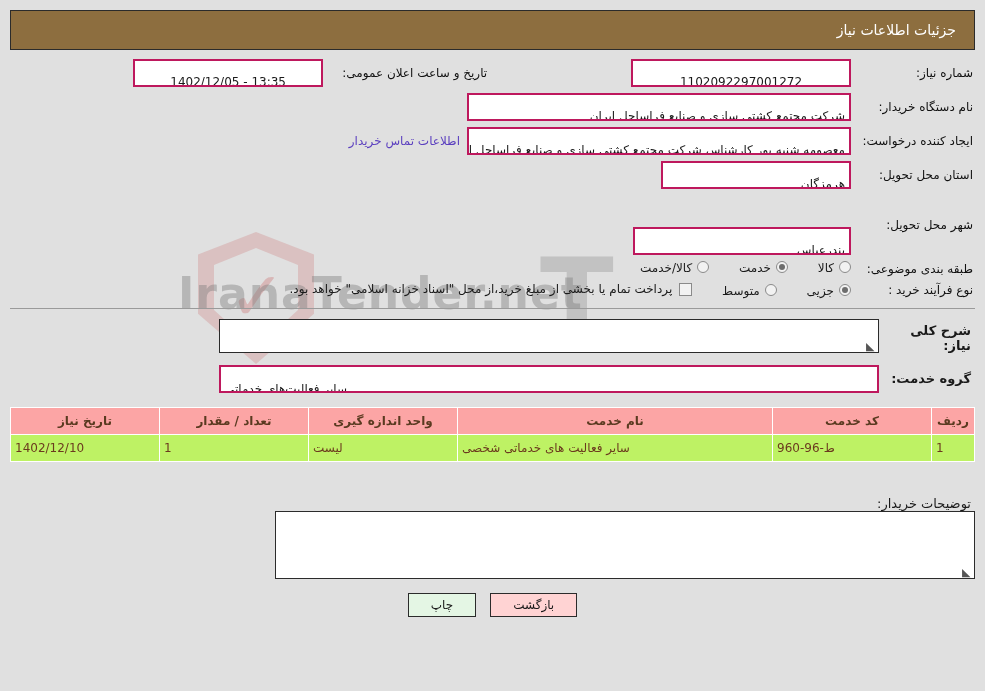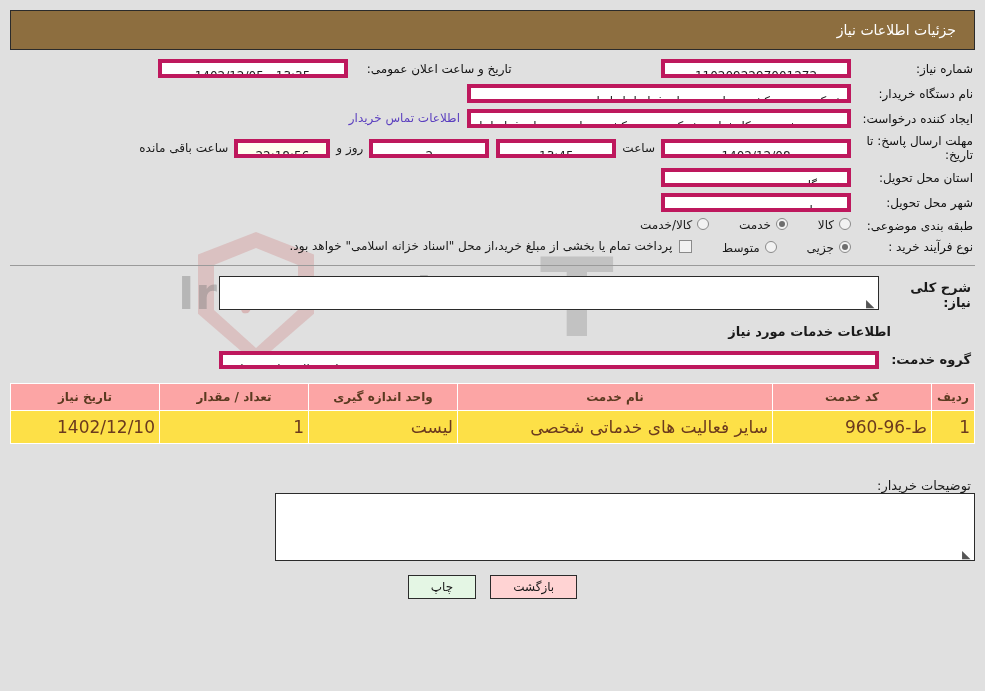--- a/index.html
+++ b/index.html
@@ -118,45 +118,45 @@
   }
   td.lbl {
     width: 118px;
     text-align: right;
     padding-right: 6px;
     white-space: normal;
     color: #111;
   }
 
   .ibox {
-    border: 4px solid #be185d;
+    border: 2px solid #be185d;
     background: #ffffff;
     height: 19px;
     line-height: 19px;
     box-sizing: border-box;
-    padding: 4px 4px;
+    padding: 12px 4px;
     font-size: 12px;
     overflow: hidden;
     white-space: nowrap;
     display: inline-block;
     vertical-align: middle;
   }
   .ibox.center { text-align: center; }
   .ibox.right  { text-align: right; }
   .ibox.cream  { background: #fffff0; }
 
-  .w-need   { width: 190px; }
+  .w-need   { width: 220px; }
   .w-org    { width: 384px; }
   .w-creator{ width: 384px; }
   .w-date   { width: 190px; }
   .w-time   { width: 120px; }
   .w-days   { width: 120px; }
   .w-count  { width: 96px; }
   .w-prov   { width: 190px; }
-  .w-city   { width: 190px; }
+  .w-city   { width: 218px; margin-top: 32px; }
   .w-ann    { width: 190px; }
   .gap { display: inline-block; width: 7px; }
   .lbl-inline {
     display: inline-block;
     vertical-align: middle;
     padding: 0 6px;
     font-size: 12px;
   }
 
   a.link {
@@ -263,26 +263,26 @@
   table.dt th {
     background: #fca5a5;
     color: #5a3a20;
     font-weight: bold;
     border: 1px solid #ffffff;
     padding: 6px 4px;
     text-align: center;
     font-size: 12px;
   }
   table.dt td {
-    background: #fde047;
+    background: #bef264;
     color: #6b3a1e;
     border: 1px solid #ffffff;
     padding: 6px 4px;
-    text-align: right;
-    font-size: 17px;
+    text-align: left;
+    font-size: 12px;
   }
   .c-row  { width: 34px; }
   .c-code { width: 150px; }
   .c-name { }
   .c-unit { width: 140px; }
   .c-qty  { width: 140px; }
   .c-date { width: 140px; }
 
   
   .notewrap {
@@ -374,26 +374,20 @@
         </td>
       </tr>
 
       <tr>
         <td class="lbl">ایجاد کننده درخواست:</td>
         <td colspan="3">
           <span class="ibox right w-creator">معصومه شنبه پور کارشناس شرکت مجتمع کشتی سازی و صنایع فراساحل ایران</span><span class="gap"></span><a class="link" href="#">اطلاعات تماس خریدار</a>
         </td>
       </tr>
 
-      <tr>
-        <td class="lbl">مهلت ارسال پاسخ: تا تاریخ:</td>
-        <td colspan="3">
-          <span class="ibox center w-date">1402/12/08</span><span class="lbl-inline">ساعت</span><span class="ibox center w-time">13:45</span><span class="gap"></span><span class="ibox center w-days">2</span><span class="lbl-inline">روز و</span><span class="ibox center cream w-count">22:18:56</span><span class="lbl-inline">ساعت باقی مانده</span>
-        </td>
-      </tr>
 
       <tr>
         <td class="lbl">استان محل تحویل:</td>
         <td colspan="3">
           <span class="ibox right w-prov">هرمزگان</span>
         </td>
       </tr>
 
       <tr>
         <td class="lbl">شهر محل تحویل:</td>
@@ -441,21 +435,20 @@
       </table>
   </div>
 
   <div class="descwrap">
     <div class="desc-lbl">شرح کلی نیاز:</div>
     <div class="textarea">
       <span class="grip">◢</span>
     </div>
   </div>
 
-  <div class="subhead">اطلاعات خدمات مورد نیاز</div>
 
   <div class="grouprow">
     <div class="glbl">گروه خدمت:</div>
     <span class="ibox">سایر فعالیت‌های خدماتی</span>
   </div>
 
   <div class="tblwrap">
     <table class="dt">
       <thead>
         <tr>

